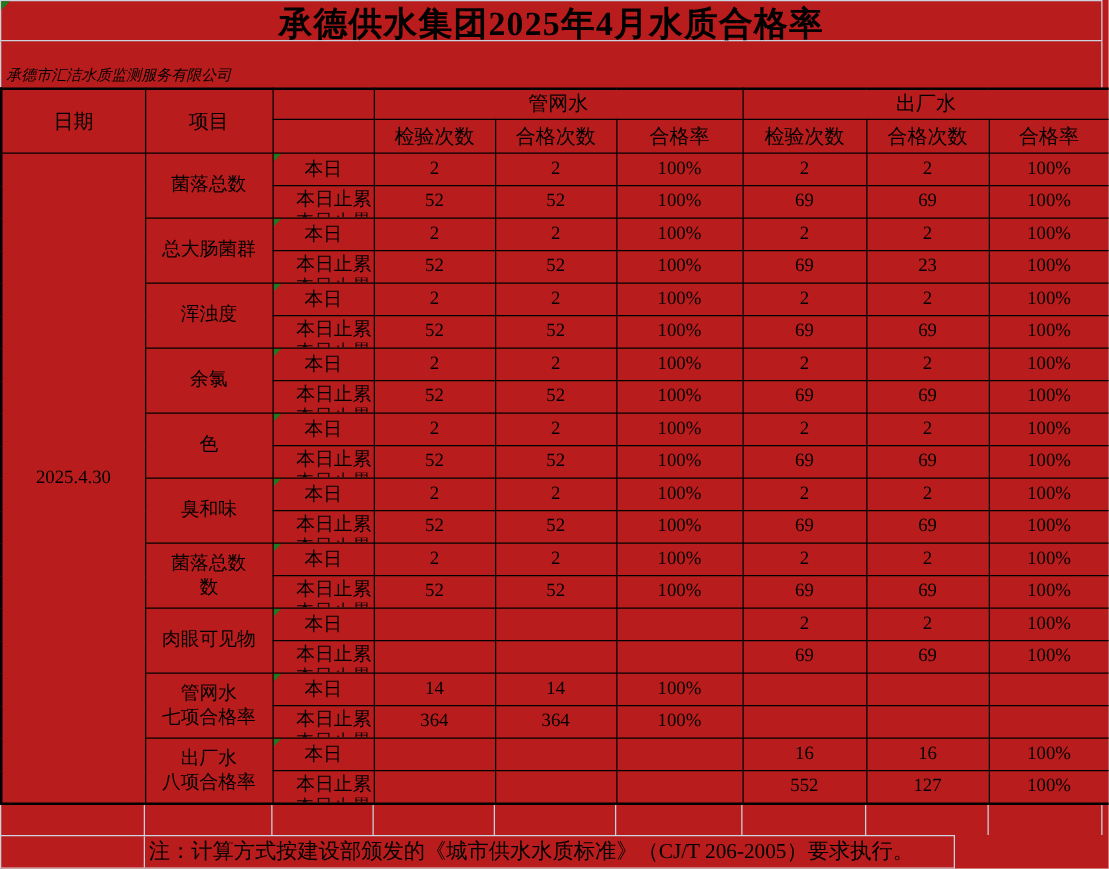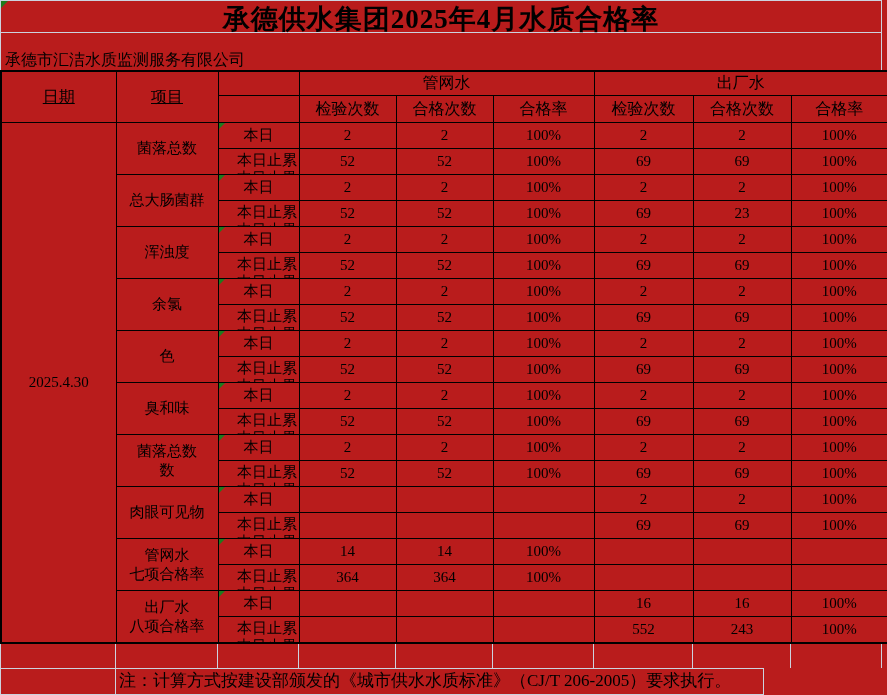--- a/index.html
+++ b/index.html
@@ -32,41 +32,41 @@
   .title-text {
     font-size: 27px; font-weight: bold; line-height: 36px;
     letter-spacing: 1px; white-space: nowrap;
   }
   .subtitle-row {
     box-sizing: border-box;
     width: 882px; height: 37px;
     border-left: 1px solid #ccd2de; border-right: 1px solid #ccd2de;
     display: flex; align-items: flex-end;
   }
-  .subtitle-text { font-size: 16px; line-height: 18px; padding: 0 0 1px 4px; }
+  .subtitle-text { font-size: 12px; line-height: 18px; padding: 0 0 1px 4px; font-style: italic; }
 
   
   table.main {
     border-collapse: collapse;
     table-layout: fixed;
     width: 887px;
     border: 2px solid #000;
   }
   table.main th, table.main td {
     border: 1px solid #000;
     padding: 0;
     text-align: center;
     vertical-align: middle;
     font-weight: normal;
     font-size: 15px;
     overflow: hidden;
   }
   tr.hdr-group th { height: 23px; font-size: 16px; }
   tr.hdr-sub th   { height: 26px; font-size: 16px; }
-  th.date-hdr, th.item-hdr { font-size: 17px; text-decoration: underline; }
+  th.date-hdr, th.item-hdr { font-size: 17px; }
   td.date-cell { font-size: 17px; margin-top: 20px; }
   td.item-cell { font-size: 16px; white-space: pre-line; line-height: 19px; }
   tbody td { height: 25px; }
   td.label-cell { position: relative; font-size: 15px; }
   td.label-day::before {
     content: ""; position: absolute; top: 0; left: 0;
     border-top: 6px solid #1e7b1e; border-right: 6px solid transparent;
     width: 0; height: 0;
   }
   .cum-wrap { display: flex; flex-direction: column; align-items: center; justify-content: flex-end; height: 25px; margin-left: 17px; }
@@ -372,21 +372,21 @@
           <td class="label-cell">
             <div class="cum-wrap">
               <span class="cum-main">本日止累</span>
               <div class="sliver">本日止累</div>
             </div>
           </td>
           <td class="value-cell"></td>
           <td class="value-cell"></td>
           <td class="value-cell"></td>
           <td class="value-cell">552</td>
-          <td class="value-cell">243</td>
+          <td class="value-cell">127</td>
           <td class="value-cell">100%</td>
         </tr>
       </tbody>
   </table>
 
   <div class="grid-strip">
     <div class="vline" style="left:114px"></div>
     <div class="vline" style="left:216px"></div>
     <div class="vline" style="left:297px"></div>
     <div class="vline" style="left:394px"></div>

